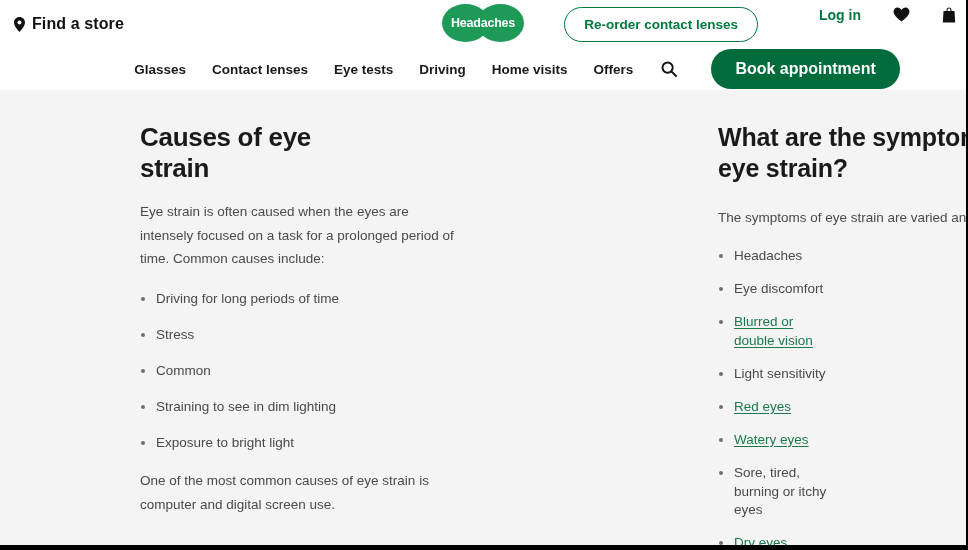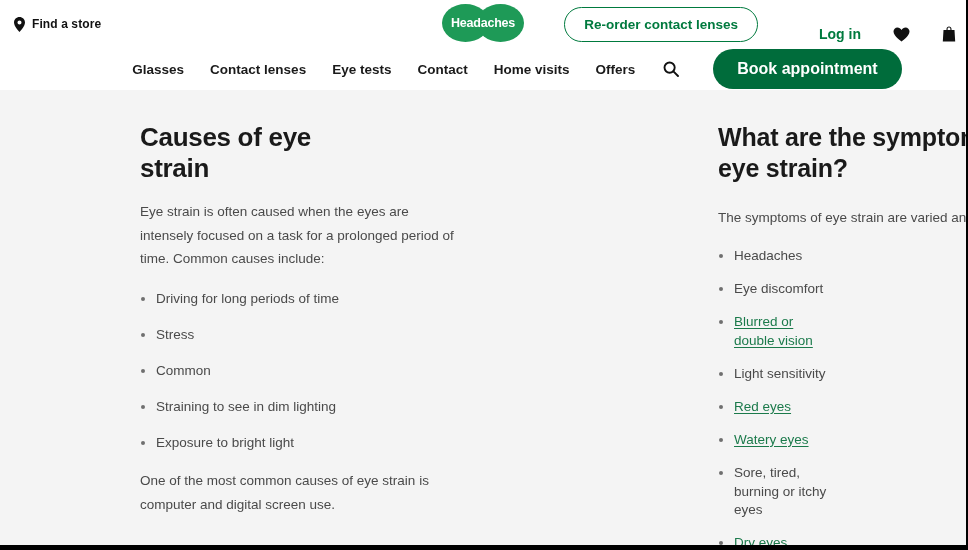--- a/index.html
+++ b/index.html
@@ -41,21 +41,21 @@
     align-items: center;
     position: relative;
     padding: 0 14px;
   }
 
   .find-store {
     display: flex;
     align-items: center;
     gap: 7px;
     color: #111111;
-    font-size: 12px;
+    font-size: 16px;
     font-weight: bold;
     letter-spacing: 0.1px;
     cursor: pointer;
   }
 
   .pin-icon svg { display: block; }
 
   .logo-wrap {
     position: absolute;
     left: 50%;
@@ -90,21 +90,21 @@
     font-weight: bold;
     letter-spacing: -0.2px;
     z-index: 2;
   }
 
   .header-right {
     position: absolute;
     right: 10px;
     top: 7px;
     display: flex;
-    align-items: flex-end;
+    align-items: flex-start;
     gap: 32px;
   }
 
   .reorder-btn {
     border: 1.5px solid #007A3E;
     color: #007A3E;
     background: #ffffff;
     border-radius: 22px;
     padding: 9px 19px;
     font-size: 13.5px;
@@ -325,21 +325,21 @@
           </svg>
         </button>
       </div>
     </div>
 
     <div class="nav">
       <div class="nav-inner">
         <a class="nav-item">Glasses</a>
         <a class="nav-item">Contact lenses</a>
         <a class="nav-item">Eye tests</a>
-        <a class="nav-item">Contact</a>
+        <a class="nav-item">Driving</a>
         <a class="nav-item">Home visits</a>
         <a class="nav-item">Offers</a>
         <button class="search-btn">
           <svg width="16" height="16" viewBox="0 0 16 16">
             <circle cx="6.6" cy="6.6" r="5.1" stroke="#111111" stroke-width="1.9" fill="none"></circle>
             <line x1="10.4" y1="10.4" x2="15" y2="15" stroke="#111111" stroke-width="1.9" stroke-linecap="round"></line>
           </svg>
         </button>
         <button class="book-btn">Book appointment</button>
       </div>

